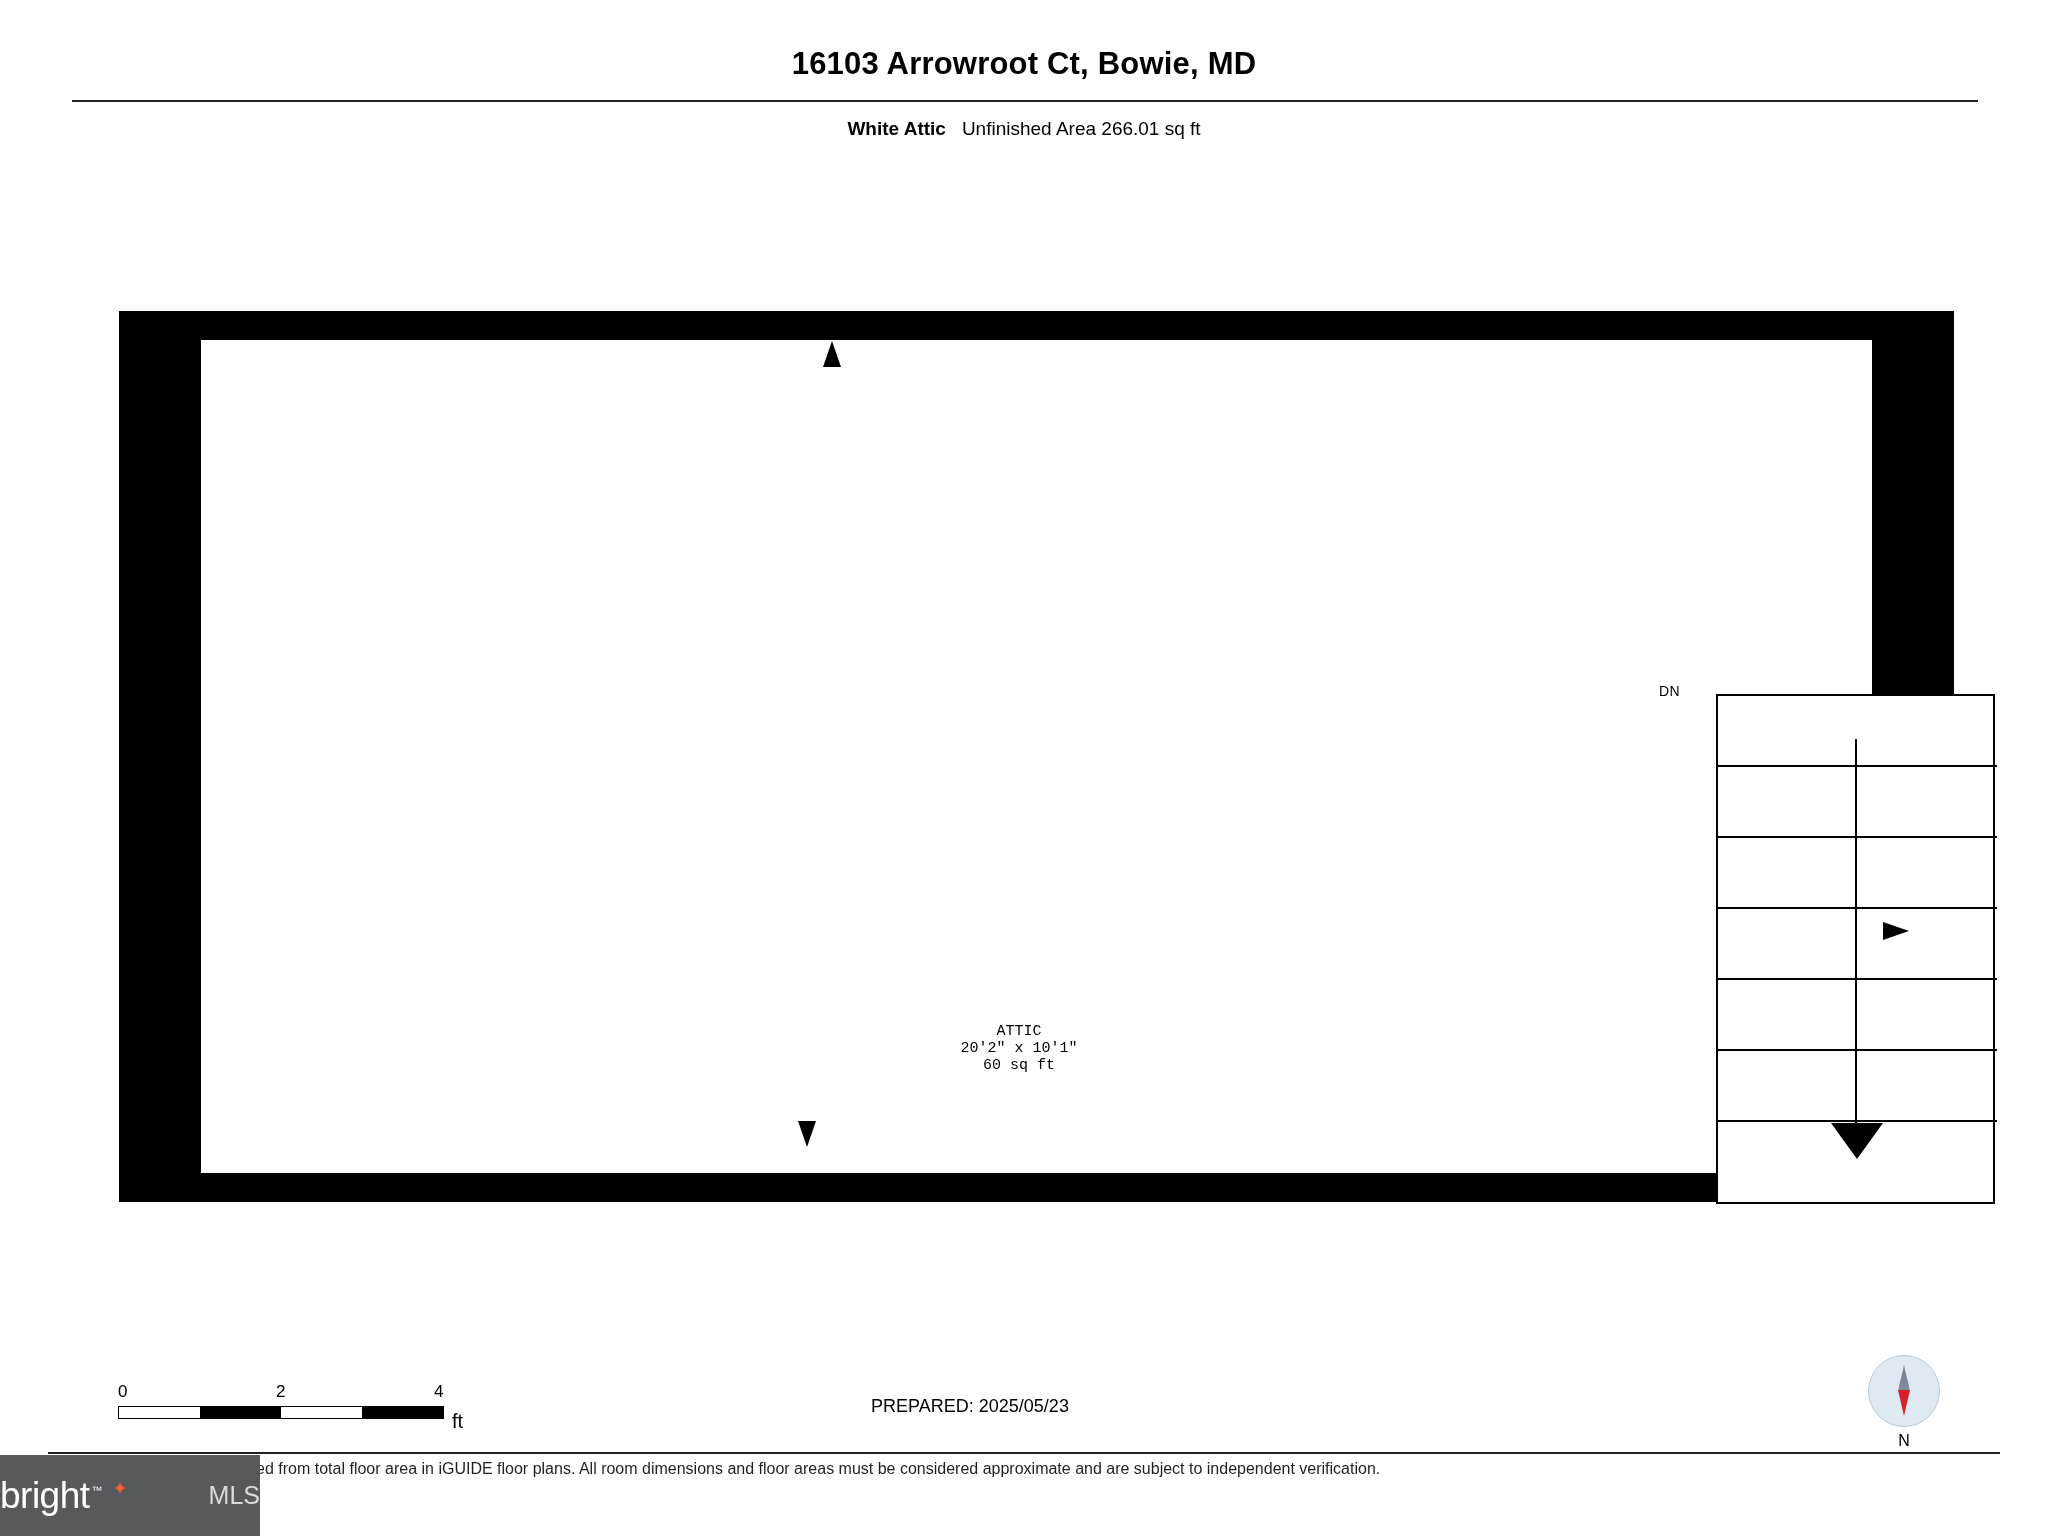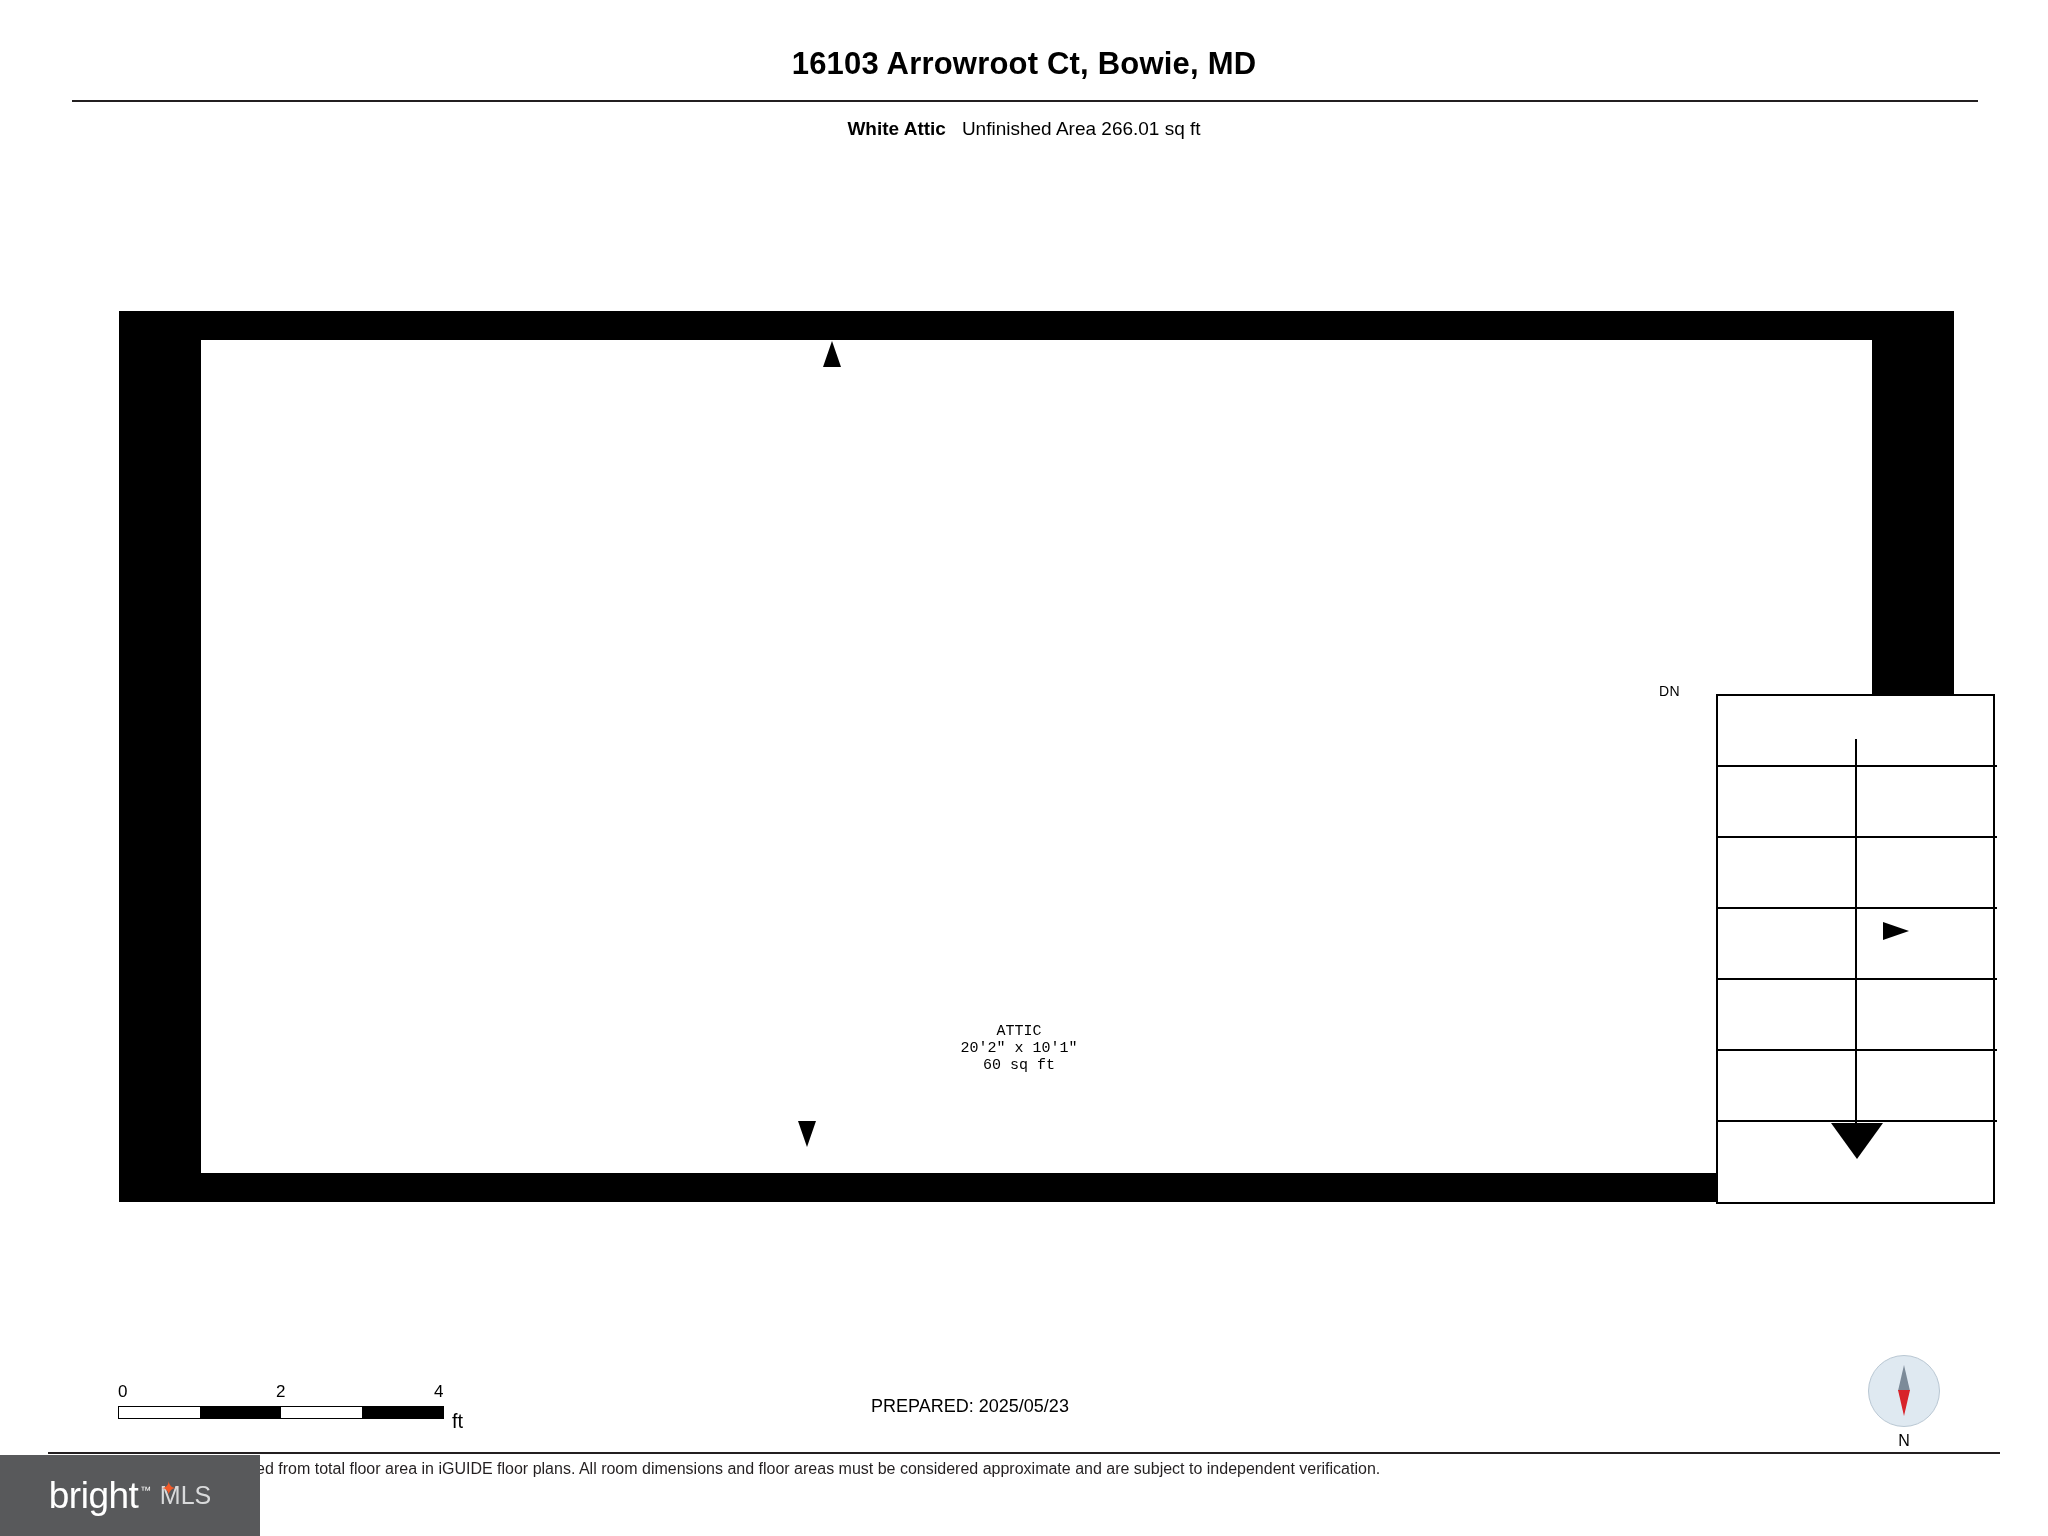--- a/index.html
+++ b/index.html
@@ -281,21 +281,21 @@
   .brightmls {
     position: absolute;
     left: 0;
     top: 1455px;
     width: 260px;
     height: 81px;
     background: #58595b;
     color: #ffffff;
     display: flex;
     align-items: center;
-    justify-content: center;
+    justify-content: space-between;
     gap: 9px;
   }
   .brightmls .bright {
     font-size: 37px;
     letter-spacing: -0.5px;
     position: relative;
   }
   .brightmls .tm {
     font-size: 11px;
     vertical-align: super;

